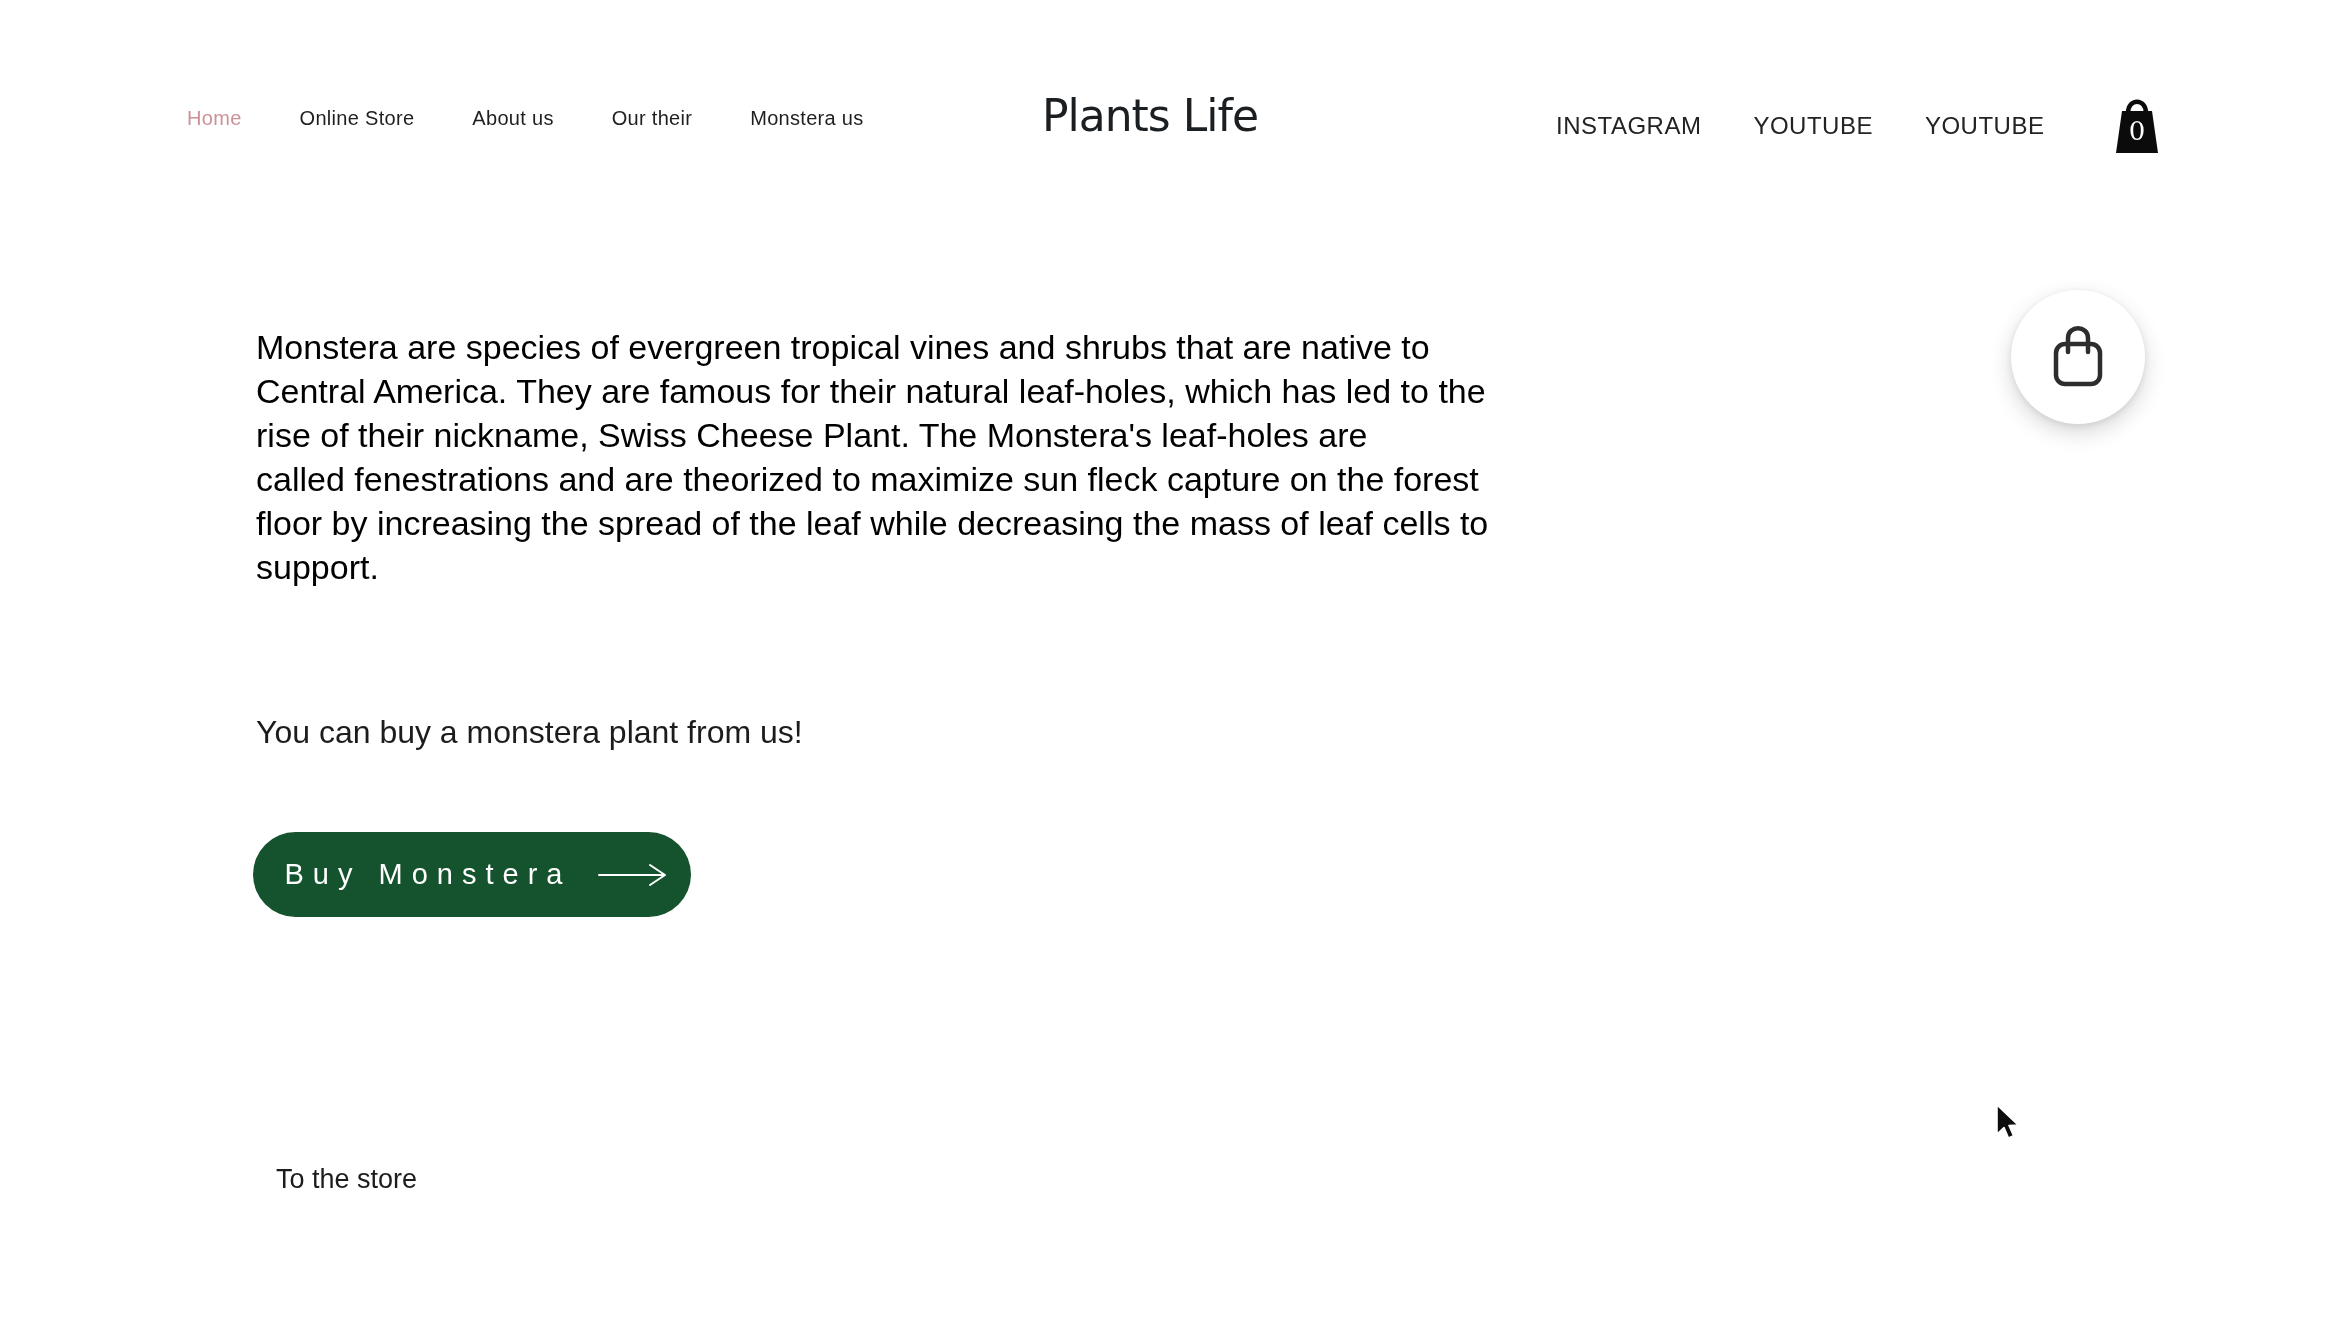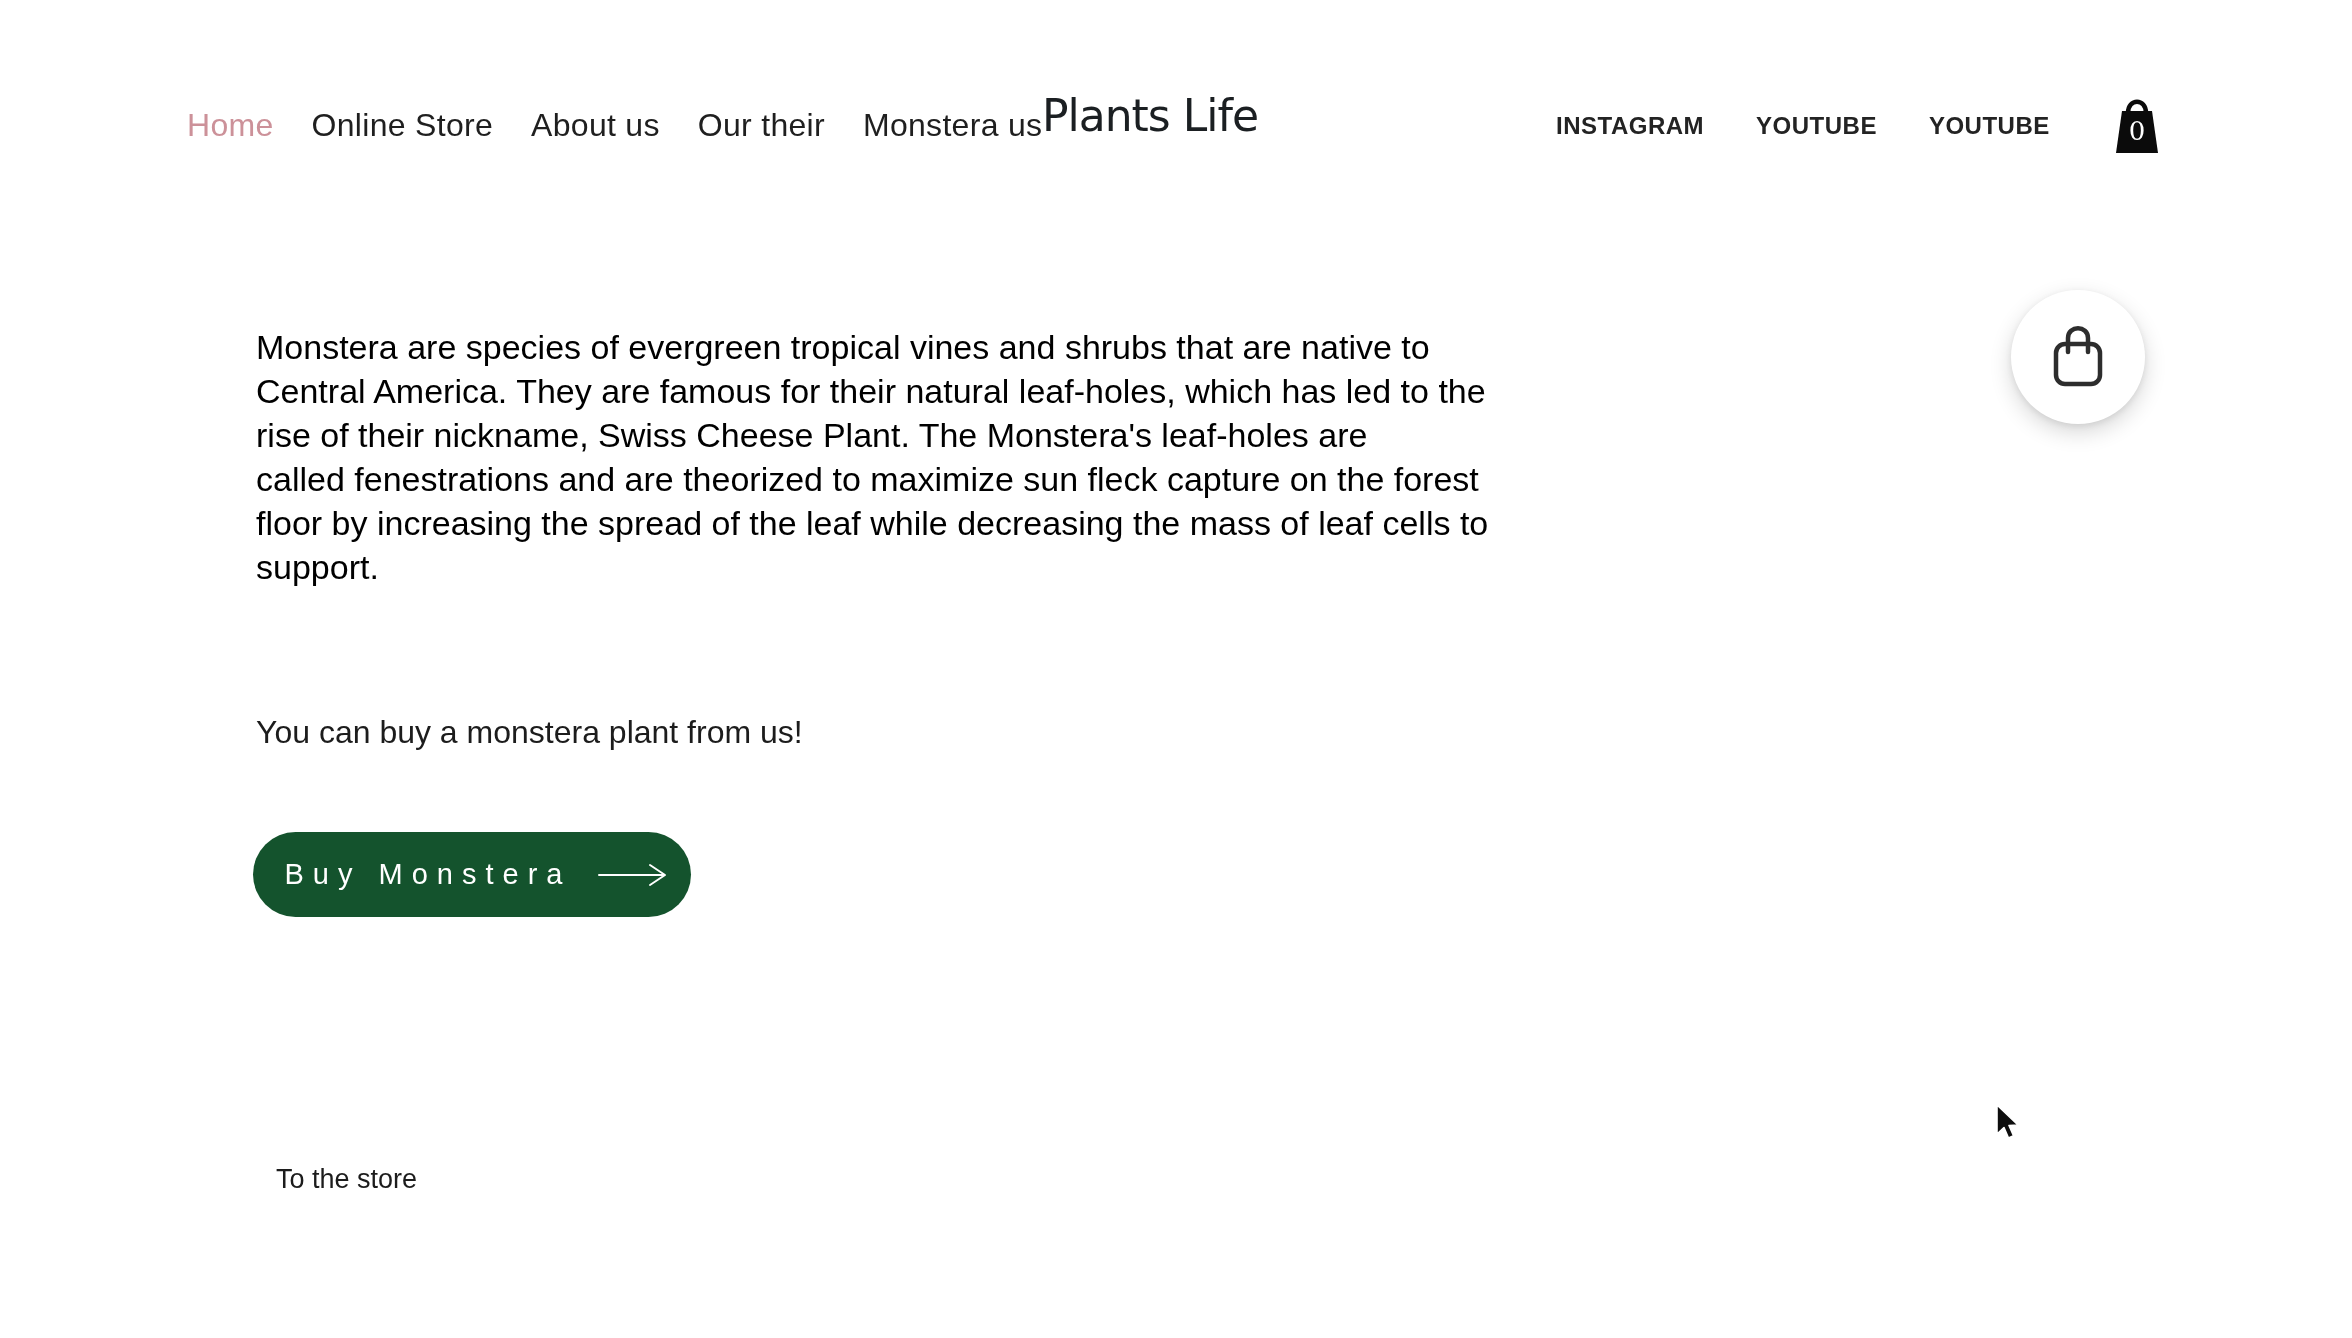--- a/index.html
+++ b/index.html
@@ -8,39 +8,39 @@
     width: 2352px; height: 1338px;
     position: relative;
     overflow: hidden;
     font-family: "Liberation Sans", sans-serif;
     color: #1f1f1f;
   }
 
   
   .nav {
     position: absolute; left: 187px; top: 107px;
-    display: flex; align-items: baseline; gap: 38px;
-    font-size: 32px; color: #1f1f1f;
+    display: flex; align-items: baseline; gap: 58px;
+    font-size: 20px; color: #1f1f1f;
   }
   .nav-item { cursor: pointer; white-space: nowrap; letter-spacing: 0.3px; }
   .nav-item.active { color: #cc9199; }
 
   .site-title {
     position: absolute; left: 1042px; top: 90px;
     font-family: "DejaVu Sans", sans-serif;
     font-size: 44px; letter-spacing: -1px; color: #1b1f22;
     white-space: nowrap;
   }
 
   .social {
     position: absolute; left: 1556px; top: 112px;
     display: flex; align-items: baseline; gap: 52px;
     font-size: 24px; letter-spacing: 0.5px; color: #232323;
   }
-  .social-item { cursor: pointer; white-space: nowrap; font-weight: bold; }
+  .social-item { cursor: pointer; white-space: nowrap; }
 
   .cart {
     position: absolute; left: 2113px; top: 96px;
     width: 48px; height: 58px; cursor: pointer;
   }
   .cart svg { display: block; }
   .cart-count {
     position: absolute; left: 0; top: 20px; width: 48px;
     text-align: center;
     font-family: "DejaVu Serif", serif;

